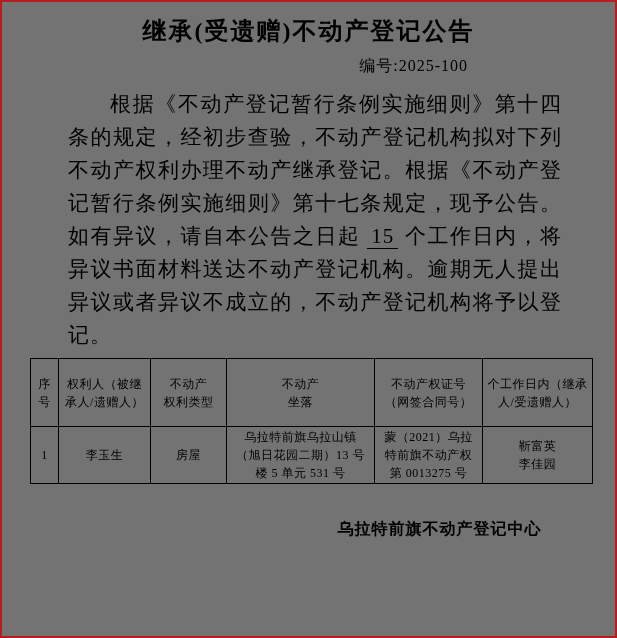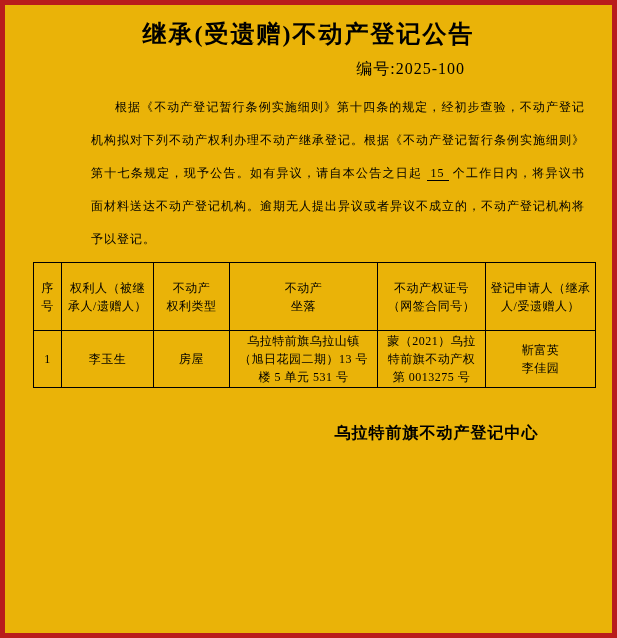--- a/index.html
+++ b/index.html
@@ -1,47 +1,47 @@
 <!DOCTYPE html>
 <html><head>
 <meta charset="utf-8">
 <style>
   html,body { margin:0; padding:0; background:#f2f2f2; }
   .page {
     position:relative;
     width:617px; height:638px;
     margin:0 auto;
-    background:#eab308;
+    background:#737373;
     color:#000;
     font-family:"Liberation Serif","DejaVu Serif",serif;
     box-sizing:border-box;
     overflow:hidden;
-    border:5px solid #b91c1c;
+    border:2px solid #b91c1c;
   }
   .title {
     margin:0;
     padding-top:13px;
     text-align:center;
     font-size:24px;
     line-height:33px;
     font-weight:bold;
     letter-spacing:2px;
   }
   .doc-no {
     text-align:right;
     padding-right:147px;
     font-size:16px;
     line-height:35px;
     letter-spacing:1px;
     padding-left:40px;
   }
   .body-text {
     width:494px;
-    margin:5px 0 0 86px;
-    font-size:12px;
+    margin:5px 0 0 66px;
+    font-size:21px;
     line-height:33px;
     letter-spacing:1px;
     text-align:justify;
   }
   .body-text p { margin:0; text-indent:2em; }
   .u { border-bottom:1px solid #000; }
   .u-pad { padding:0 4px; }
   table.reg {
     border-collapse:collapse;
     table-layout:fixed;
@@ -100,21 +100,21 @@
         <th>序
 号</th>
         <th>权利人（被继
 承人/遗赠人）</th>
         <th>不动产
 权利类型</th>
         <th>不动产
 坐落</th>
         <th>不动产权证号
 （网签合同号）</th>
-        <th>登记申请人（继承
+        <th>个工作日内（继承
 人/受遗赠人）</th>
       </tr>
     </thead>
     <tbody>
       <tr class="data">
         <td>1</td>
         <td>李玉生</td>
         <td>房屋</td>
         <td>乌拉特前旗乌拉山镇
 （旭日花园二期）13 号

